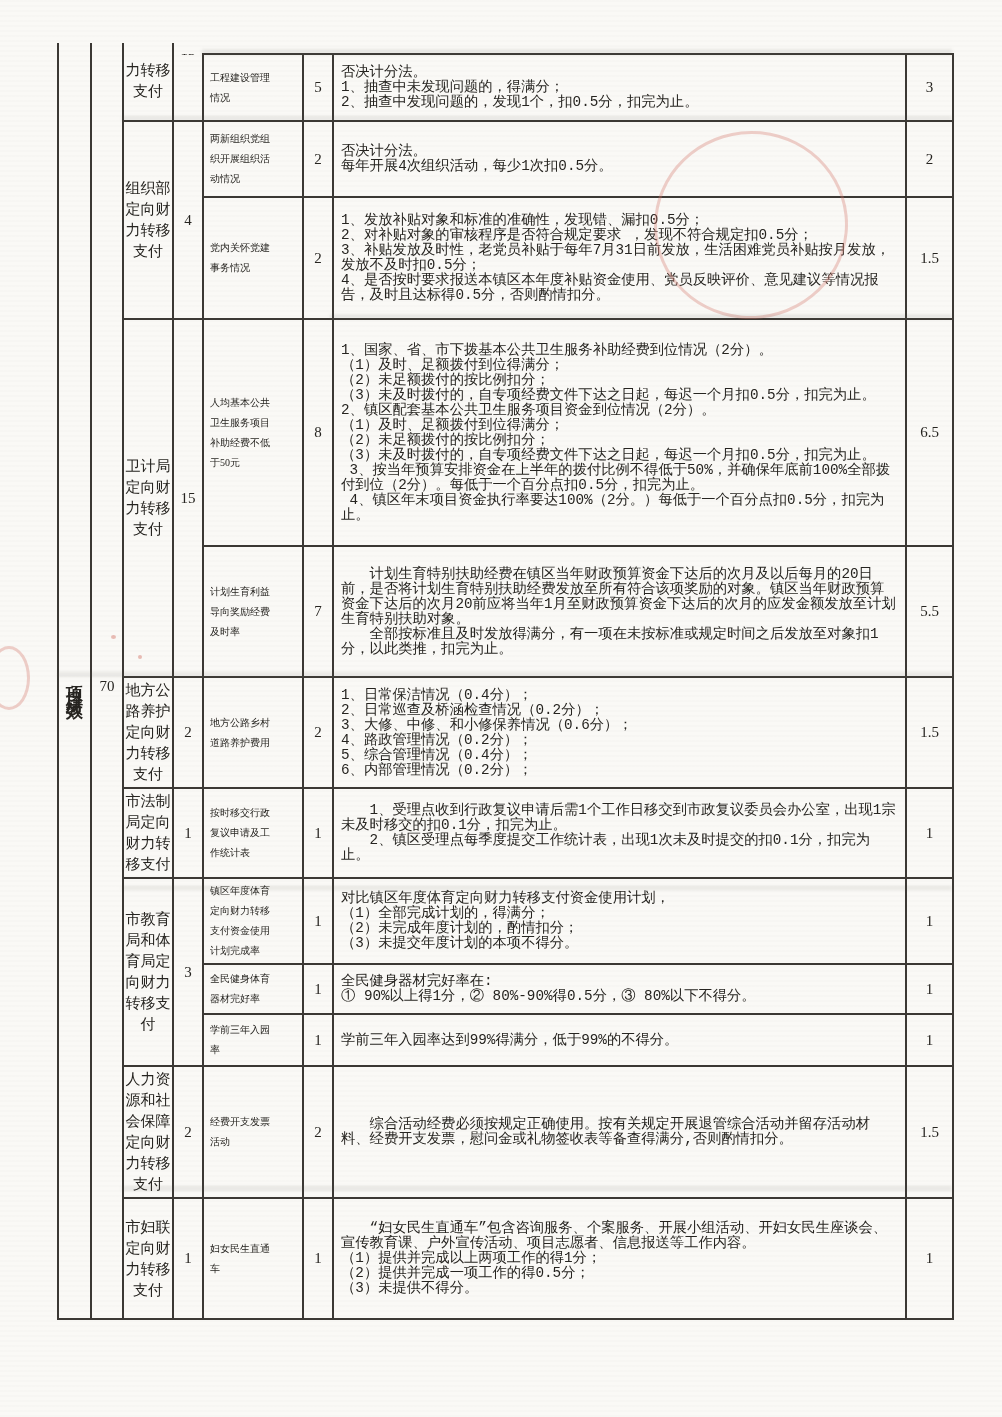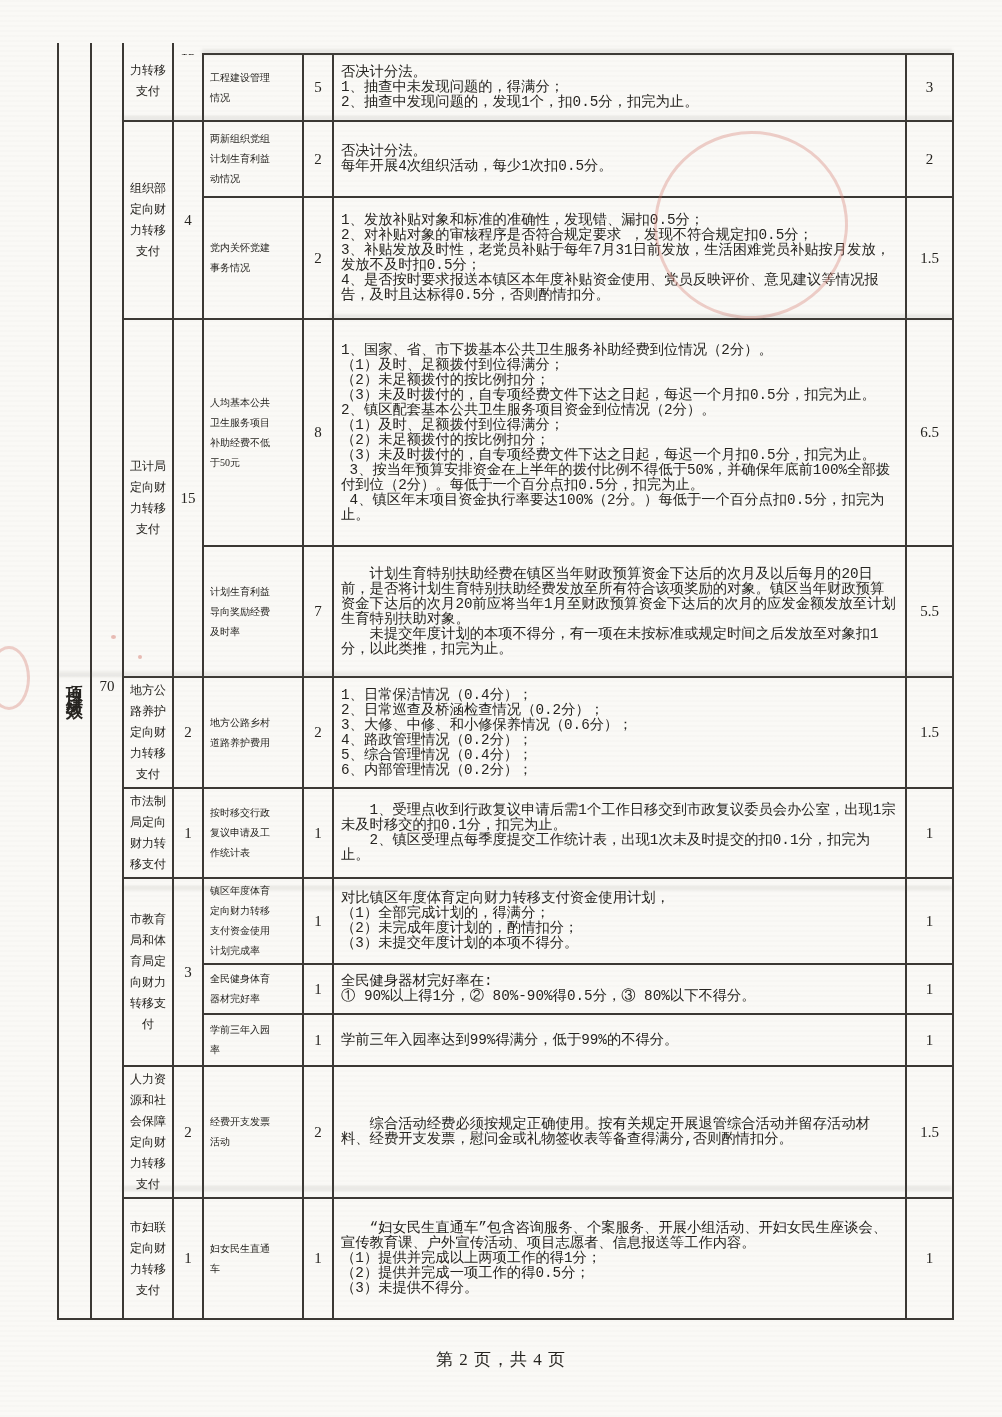--- a/index.html
+++ b/index.html
@@ -9,21 +9,21 @@
     background-image:repeating-linear-gradient(0deg, rgba(0,0,0,0.012) 0 2px, rgba(0,0,0,0) 2px 5px);
     font-family:"Liberation Serif","DejaVu Serif",serif;color:#262420;
   }
   table.eval{position:absolute;left:57px;top:53px;width:895px;border-collapse:collapse;table-layout:fixed;}
   td{border:2px solid #3b3834;vertical-align:middle;box-sizing:border-box;overflow:hidden;padding:0;}
   td.cut{border-top:none;}
   td span{display:inline-block;max-width:100%;}
   .c-rail{text-align:center;}
   .c-rail span{writing-mode:vertical-rl;text-orientation:upright;font-size:17px;font-weight:700;letter-spacing:6px;line-height:1;}
   .c-total{font-size:15px;text-align:center;}
-  .c-cat{font-size:12px;text-align:center;white-space:pre-wrap;line-height:21px;padding:2px 0;}
+  .c-cat{font-size:15px;text-align:center;white-space:pre-wrap;line-height:21px;padding:2px 0;}
   .cat-top{vertical-align:top;padding-top:6px;}
   .c-num{font-size:15px;text-align:center;position:relative;}
   .num-top{vertical-align:top;}
   .num-top span{position:relative;top:-12px;}
   .c-ind{font-size:10px;text-align:left;white-space:pre-wrap;line-height:20px;padding:2px 4px 2px 6px;}
   .c-pts{font-size:15px;text-align:center;}
   .c-desc{font-size:14.3px;text-align:left;white-space:pre-wrap;line-height:15px;padding:3px 8px 3px 7px;font-family:Liberation Mono, monospace;}
   .c-score{font-size:15px;text-align:center;}
   .strip-line{position:absolute;top:43px;width:2px;height:11px;background:#3b3834;}
   .footer{position:absolute;top:1348px;left:0;width:100%;text-align:center;font-size:17px;letter-spacing:1px;}
@@ -68,21 +68,21 @@
 2、抽查中发现问题的，发现1个，扣0.5分，扣完为止。</span></td>
           <td class="c-score"><span>3</span></td>
         </tr>
         <tr style="height: 76px;">
           <td class="c-cat" rowspan="2"><span>组织部
 定向财
 力转移
 支付</span></td>
           <td class="c-num" rowspan="2"><span>4</span></td>
           <td class="c-ind"><span>两新组织党组
-计划生育利益
+织开展组织活
 动情况</span></td>
           <td class="c-pts"><span>2</span></td>
           <td class="c-desc"><span>否决计分法。
 每年开展4次组织活动，每少1次扣0.5分。</span></td>
           <td class="c-score"><span>2</span></td>
         </tr>
         <tr style="height: 122px;">
           <td class="c-ind"><span>党内关怀党建
 事务情况</span></td>
           <td class="c-pts"><span>2</span></td>
@@ -114,21 +114,21 @@
  3、按当年预算安排资金在上半年的拨付比例不得低于50%，并确保年底前100%全部拨付到位（2分）。每低于一个百分点扣0.5分，扣完为止。
  4、镇区年末项目资金执行率要达100%（2分。）每低于一个百分点扣0.5分，扣完为止。</span></td>
           <td class="c-score"><span>6.5</span></td>
         </tr>
         <tr style="height: 131px;">
           <td class="c-ind"><span>计划生育利益
 导向奖励经费
 及时率</span></td>
           <td class="c-pts"><span>7</span></td>
           <td class="c-desc"><span>　　计划生育特别扶助经费在镇区当年财政预算资金下达后的次月及以后每月的20日前，是否将计划生育特别扶助经费发放至所有符合该项奖励的对象。镇区当年财政预算资金下达后的次月20前应将当年1月至财政预算资金下达后的次月的应发金额发放至计划生育特别扶助对象。
-　　未提交年度计划的本项不得分，有一项在未按标准或规定时间之后发放至对象扣1分，以此类推，扣完为止。</span></td>
+　　全部按标准且及时发放得满分，有一项在未按标准或规定时间之后发放至对象扣1分，以此类推，扣完为止。</span></td>
           <td class="c-score"><span>5.5</span></td>
         </tr>
         <tr style="height: 88px;">
           <td class="c-cat"><span>地方公
 路养护
 定向财
 力转移
 支付</span></td>
           <td class="c-num"><span>2</span></td>
           <td class="c-ind"><span>地方公路乡村
@@ -226,14 +226,13 @@
   <div class="seal-mark redink" style="border-color: rgba(213, 118, 105, 0.333);"></div>
   <div class="red-dot reddot" style="left: 111px; top: 635px; width: 5px; height: 4px; background: rgba(213, 118, 105, 0.467);"></div>
   <div class="red-dot reddot" style="left: 138px; top: 655px; width: 4px; height: 4px; background: rgba(213, 118, 105, 0.467);"></div>
   <div class="smudge" style="top:49px;left:202px;width:750px;height:6px;"></div>
   <div class="smudge" style="top:116px;left:122px;width:830px;height:5px;"></div>
   <div class="smudge" style="top:314px;left:330px;width:622px;height:5px;"></div>
   <div class="smudge" style="top:672px;left:57px;width:895px;height:5px;"></div>
   <div class="smudge" style="top:886px;left:122px;width:830px;height:4px;"></div>
   <div class="smudge" style="top:1186px;left:122px;width:830px;height:5px;"></div>
 
-  <div class="footer">第 2 页，共 4 页</div>
 </div>
 
 </body></html>

